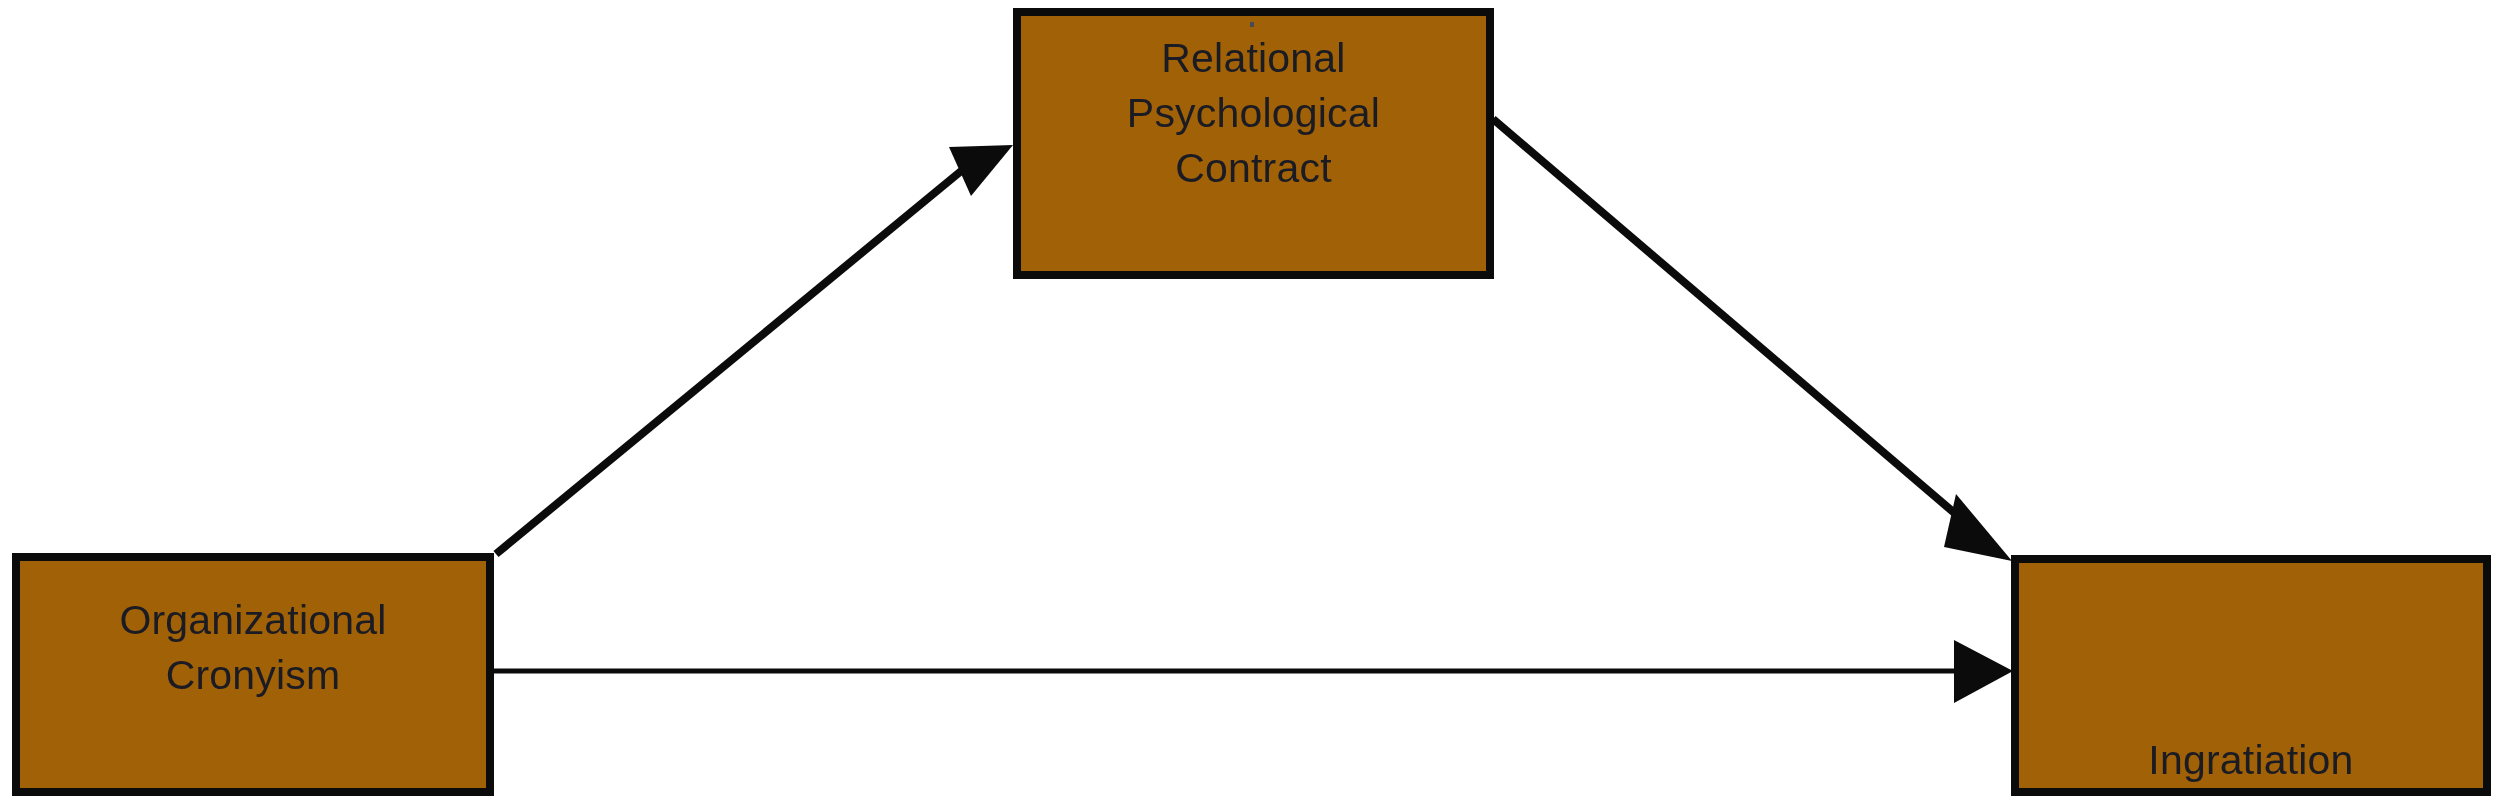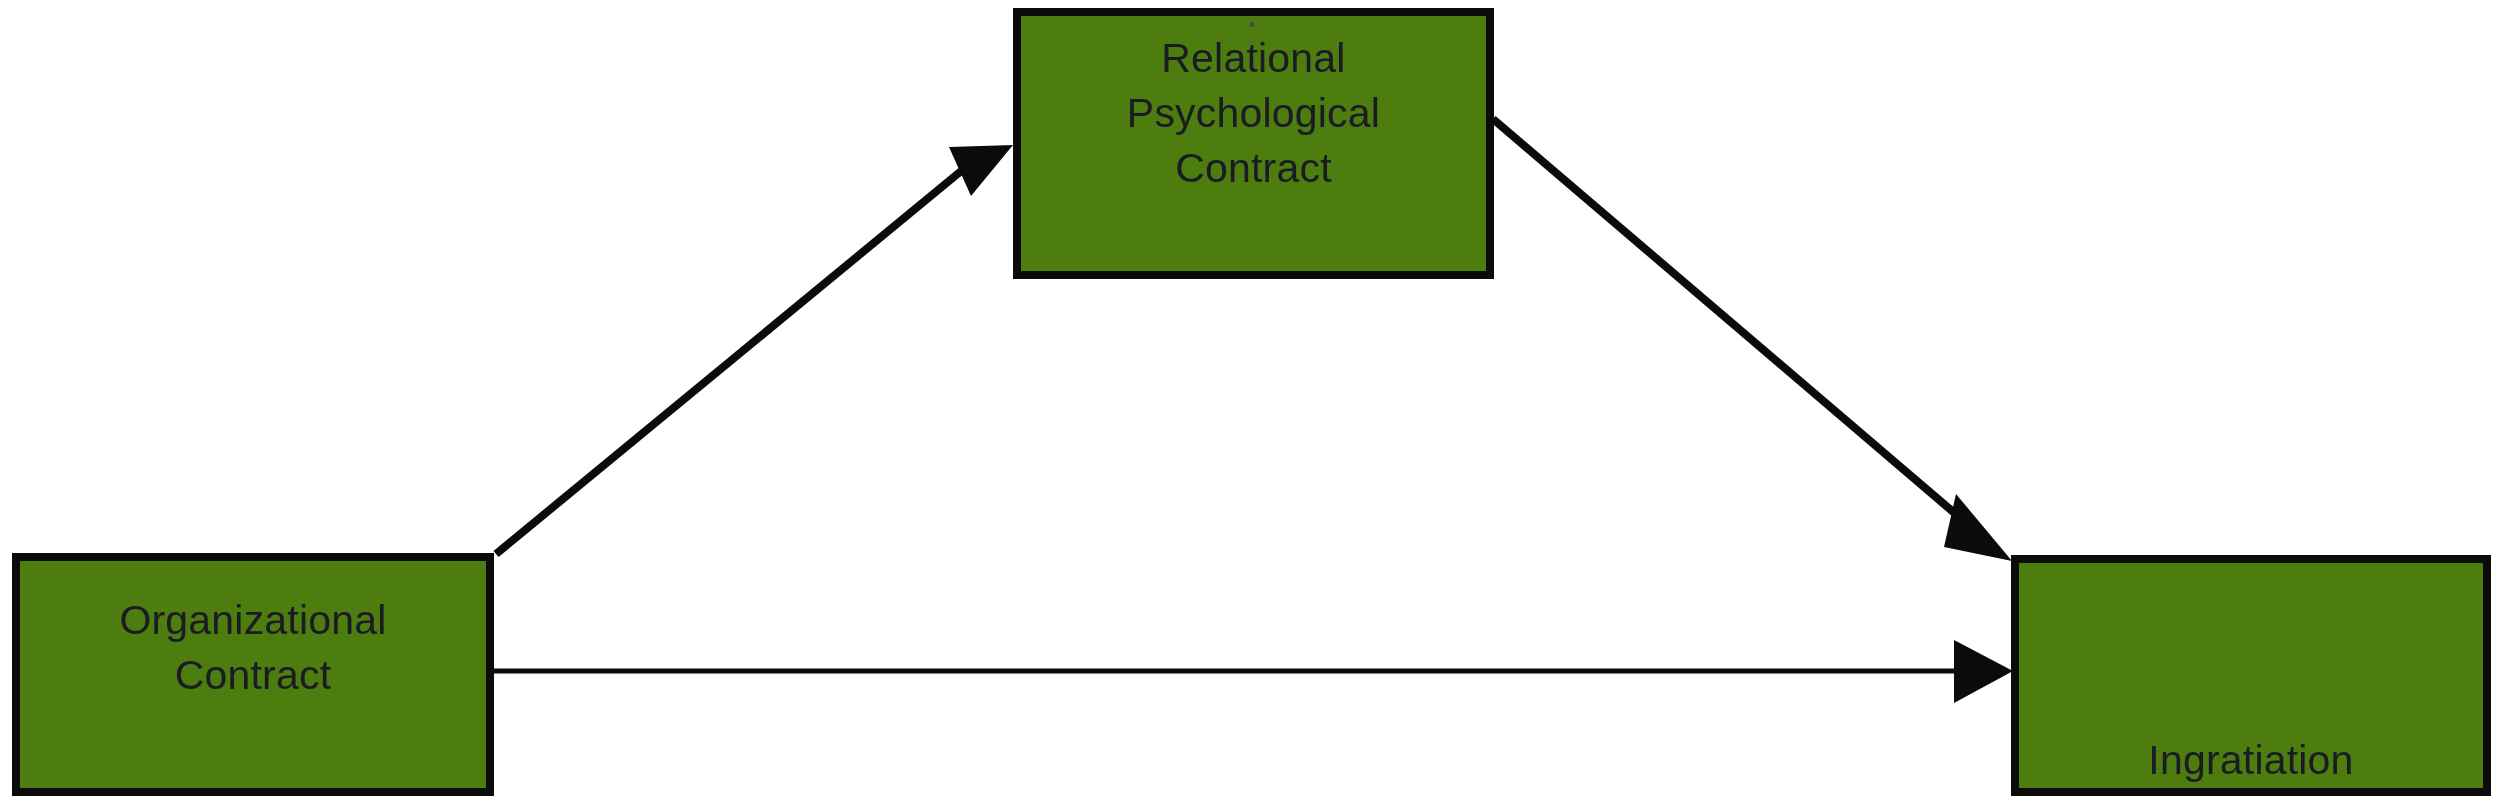--- a/index.html
+++ b/index.html
@@ -19,21 +19,21 @@
     position: absolute;
     left: 0;
     top: 0;
     width: 2500px;
     height: 805px;
     pointer-events: none;
   }
   .node {
     position: absolute;
     box-sizing: border-box;
-    background: #4d7c0f;
+    background: #a16207;
     border: 8px solid #0b0b0b;
     display: flex;
     flex-direction: column;
     align-items: center;
     z-index: 3;
   }
   .node-label {
     font-size: 41px;
     line-height: 55px;
     color: #1b1b24;
@@ -101,21 +101,21 @@
   </svg>
 
   <div class="node" id="node-rpc">
     <div class="node-label">Relational
 Psychological
 Contract</div>
   </div>
 
   <div class="node" id="node-cronyism">
     <div class="node-label">Organizational
-Contract</div>
+Cronyism</div>
   </div>
 
   <div class="node" id="node-ingratiation">
     <div class="node-label">Ingratiation</div>
   </div>
 
   <div class="speck" style="left:1250px; top:22px;"></div>
 
 </div>
 

